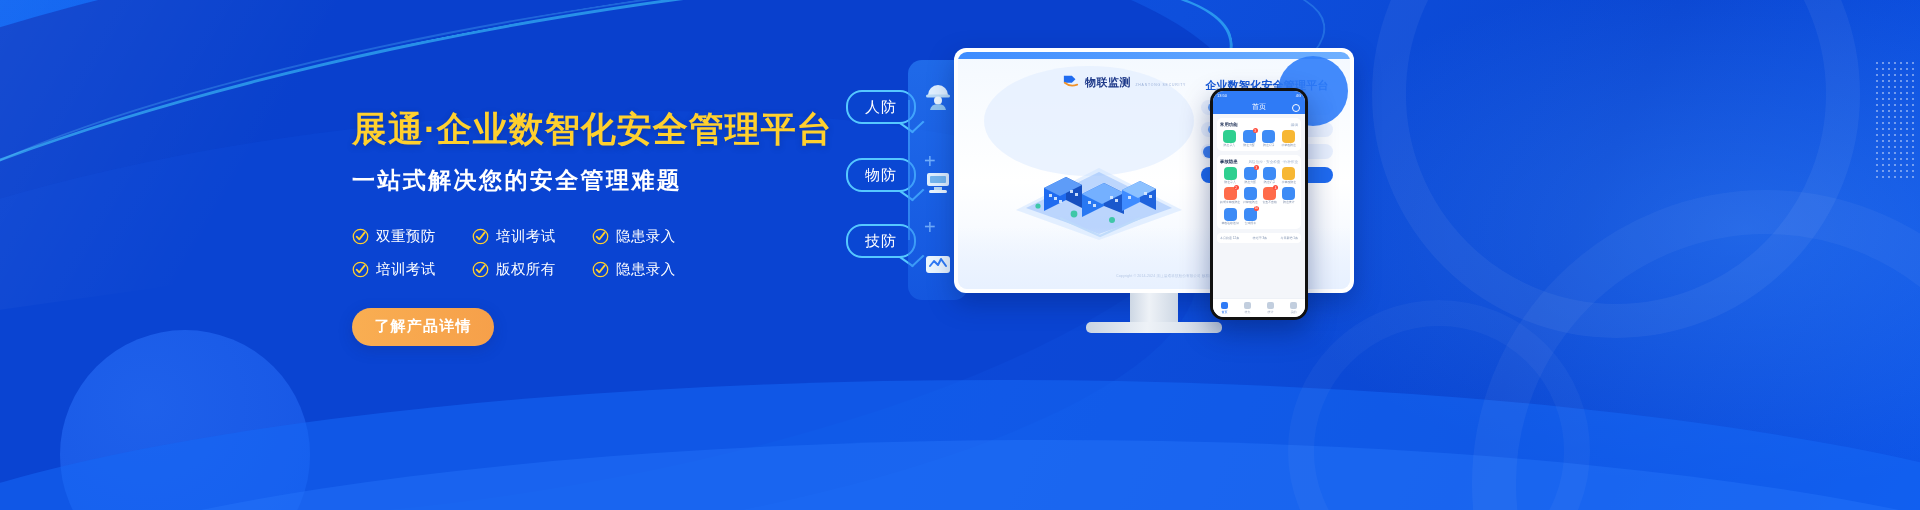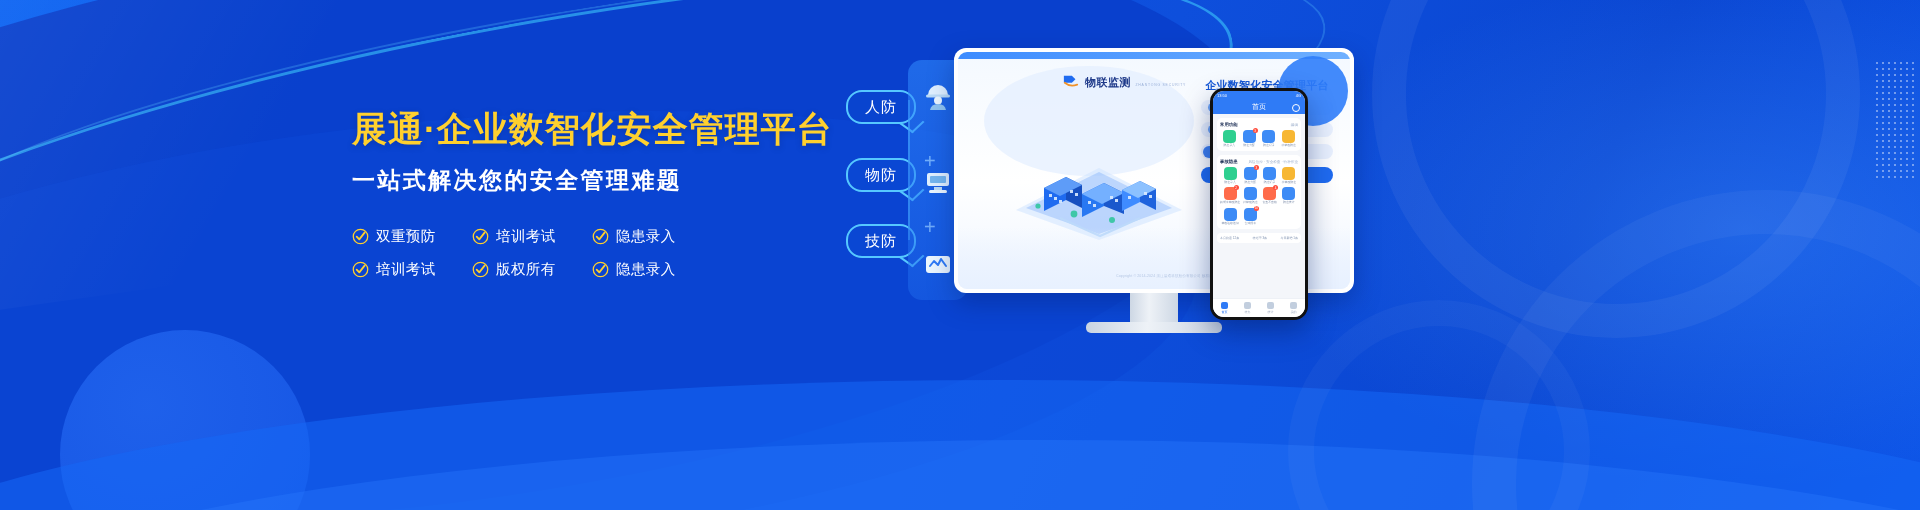--- a/index.html
+++ b/index.html
@@ -213,20 +213,21 @@
       </div>
       <div class="feat">
         <span class="tick"><svg viewBox="0 0 20 20" width="17" height="17">
               <circle cx="10" cy="10" r="8.5" fill="none" stroke="#ffd02e" stroke-width="1.5"></circle>
               <path d="M5.5 10.2 L8.6 13.4 L15 5.2" fill="none" stroke="#ffd02e" stroke-width="2.1" stroke-linecap="round" stroke-linejoin="round"></path>
             </svg></span>
         <span>隐患录入</span>
       </div>
     </div>
 
+    <div class="cta">了解产品详情</div>
   </div>
 
   <div class="visual">
 
     <div class="rail">
       <div class="railline"></div>
       <div class="badge b1">
         <span>人防</span>
         <span class="tail"></span>
       </div>

